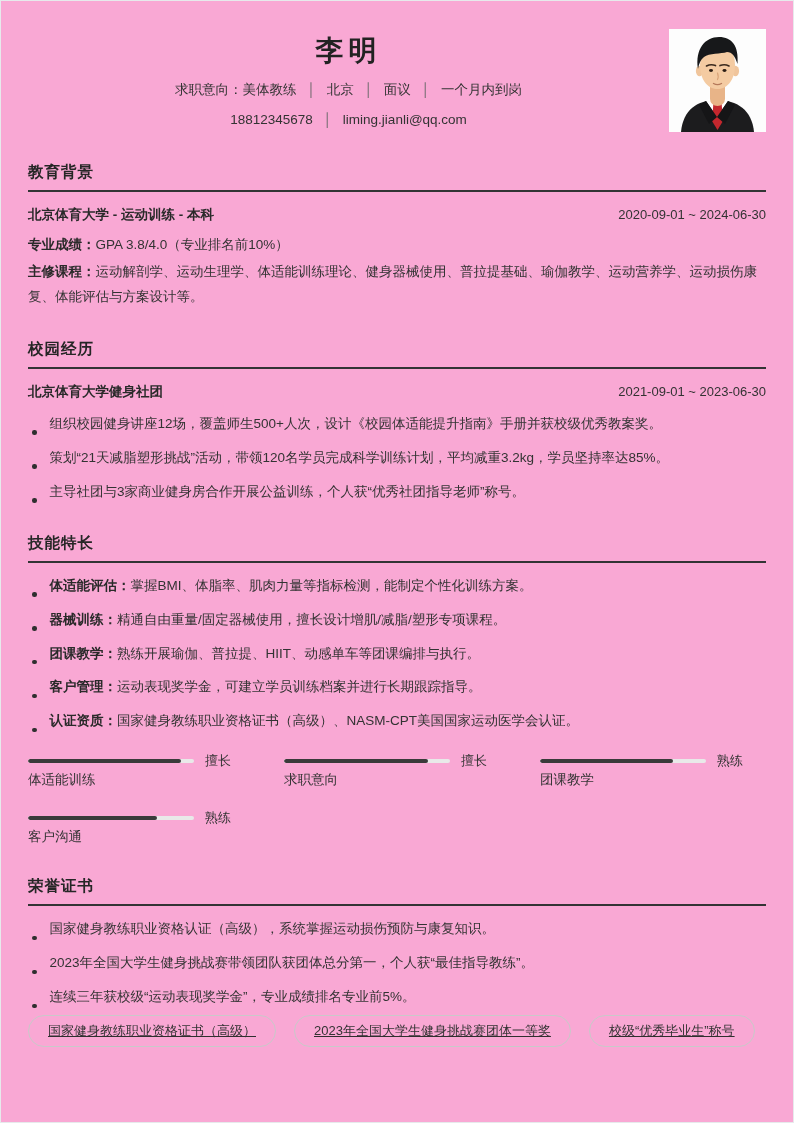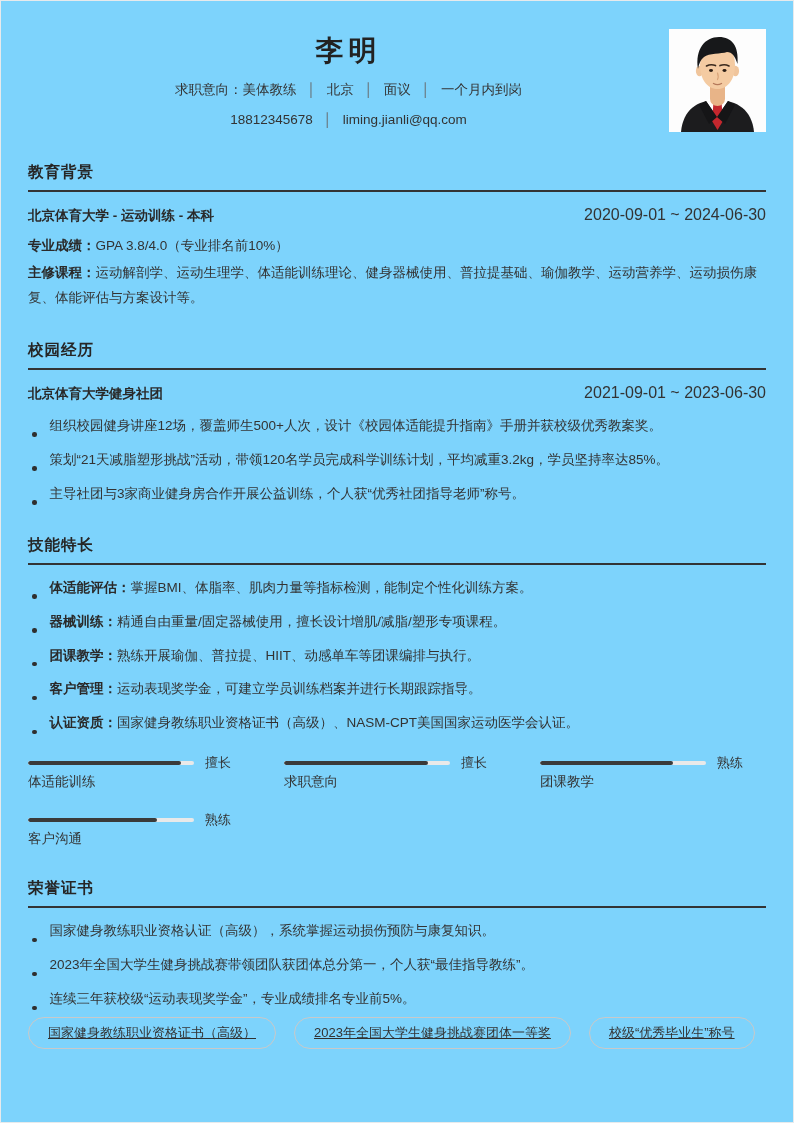--- a/index.html
+++ b/index.html
@@ -7,21 +7,21 @@
   body {
     font-family: "Liberation Sans", "DejaVu Sans", sans-serif;
     color: #2f2f2f;
   }
   .page {
     width: 794px;
     height: 1123px;
     margin: 0 auto;
     border: 1px solid #e7eaec;
     padding: 24px 27px 20px 27px;
-    background: #7dd3fc;
+    background: #f9a8d4;
     overflow: hidden;
   }
 
   
   .header { display: flex; align-items: flex-start; }
   .header-text { flex: 1; text-align: center; padding-top: 8px; }
   .name {
     font-size: 28px;
     font-weight: bold;
     color: #222222;
@@ -59,21 +59,21 @@
   }
 
   .entry-row {
     display: flex;
     justify-content: space-between;
     align-items: baseline;
     margin-top: 14px;
     font-size: 13.5px;
   }
   .entry-title { font-weight: bold; color: #2a2a2a; }
-  .entry-date { color: #333333; font-size: 16px; }
+  .entry-date { color: #333333; font-size: 13px; }
 
   .detail-line {
     margin-top: 9px;
     font-size: 13.5px;
     line-height: 1.8;
     color: #333333;
   }
   .detail-line b { color: #2a2a2a; }
 
   

